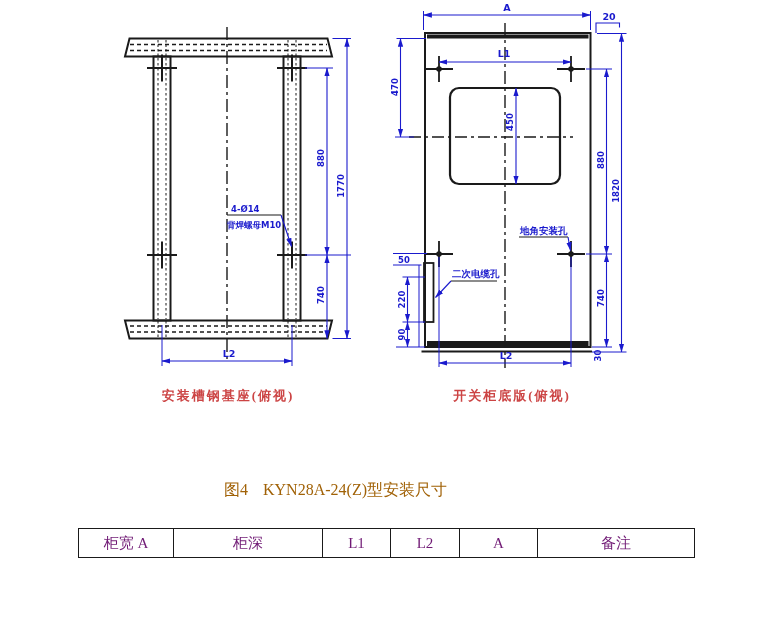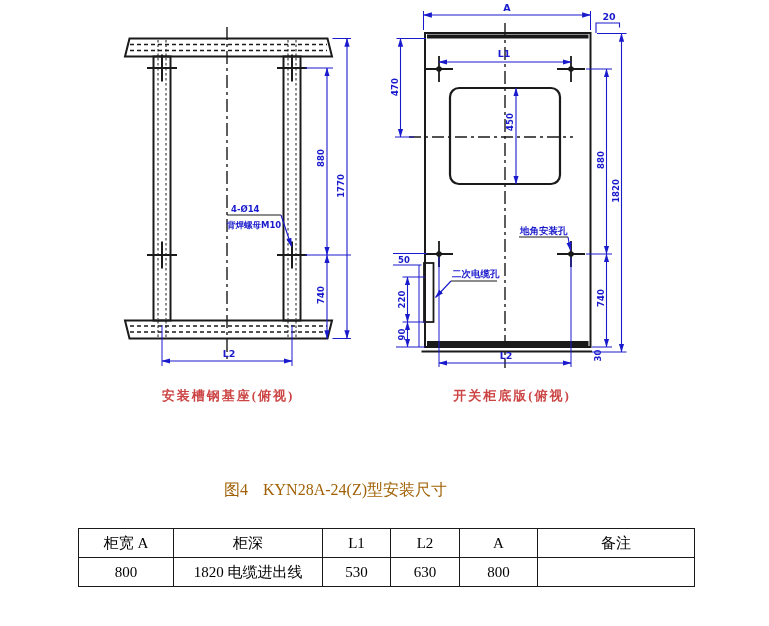--- a/index.html
+++ b/index.html
@@ -11,21 +11,21 @@
   .dim-txt{fill:#1a1acd;font-family:"DejaVu Sans",sans-serif;font-size:8.5px;font-weight:700;}
   .dim-txt-lg{fill:#1a1acd;font-family:"DejaVu Sans",sans-serif;font-size:9.5px;font-weight:700;}
   .cn-label{fill:#1a1acd;font-family:"DejaVu Sans",sans-serif;font-size:9.5px;font-weight:700;}
   .draw{stroke:#1a1a1a;fill:none;}
   .shelf{stroke:#1a1a1a;stroke-width:1.2;fill:none;}
   .red-cap{fill:#cc4444;font-family:"Liberation Serif",serif;font-size:13px;font-weight:600;letter-spacing:2px;}
   .fig-caption{position:absolute;left:224px;top:480px;color:#a16207;
         font-family:"Liberation Serif",serif;font-size:16px;}
   .fig-caption span + span{margin-left:15px;}
   table.spec{position:absolute;left:78px;top:528px;width:616px;border-collapse:collapse;
-        table-layout:fixed;font-family:"Liberation Serif",serif;font-size:15px;color:#000000;}
+        table-layout:fixed;font-family:"Liberation Serif",serif;font-size:15px;color:#701a75;}
   table.spec th,table.spec td{border:1.6px solid #1a1a1a;height:28px;text-align:center;
         font-weight:normal;padding:0 2px;}
 </style>
 </head>
 <body>
 
 <div class="page">
 
 <svg width="769" height="470" viewBox="0 0 769 470">
   <defs>
@@ -180,24 +180,16 @@
     <tr>
       <th>柜宽 A</th>
       <th>柜深</th>
       <th>L1</th>
       <th>L2</th>
       <th>A</th>
       <th>备注</th>
     </tr>
   </thead>
   <tbody>
-    <tr>
-      <td>800</td>
-      <td>1820 电缆进出线</td>
-      <td>530</td>
-      <td>630</td>
-      <td>800</td>
-      <td></td>
-    </tr>
   </tbody>
 </table>
 
 </div>
 
 </body></html>

